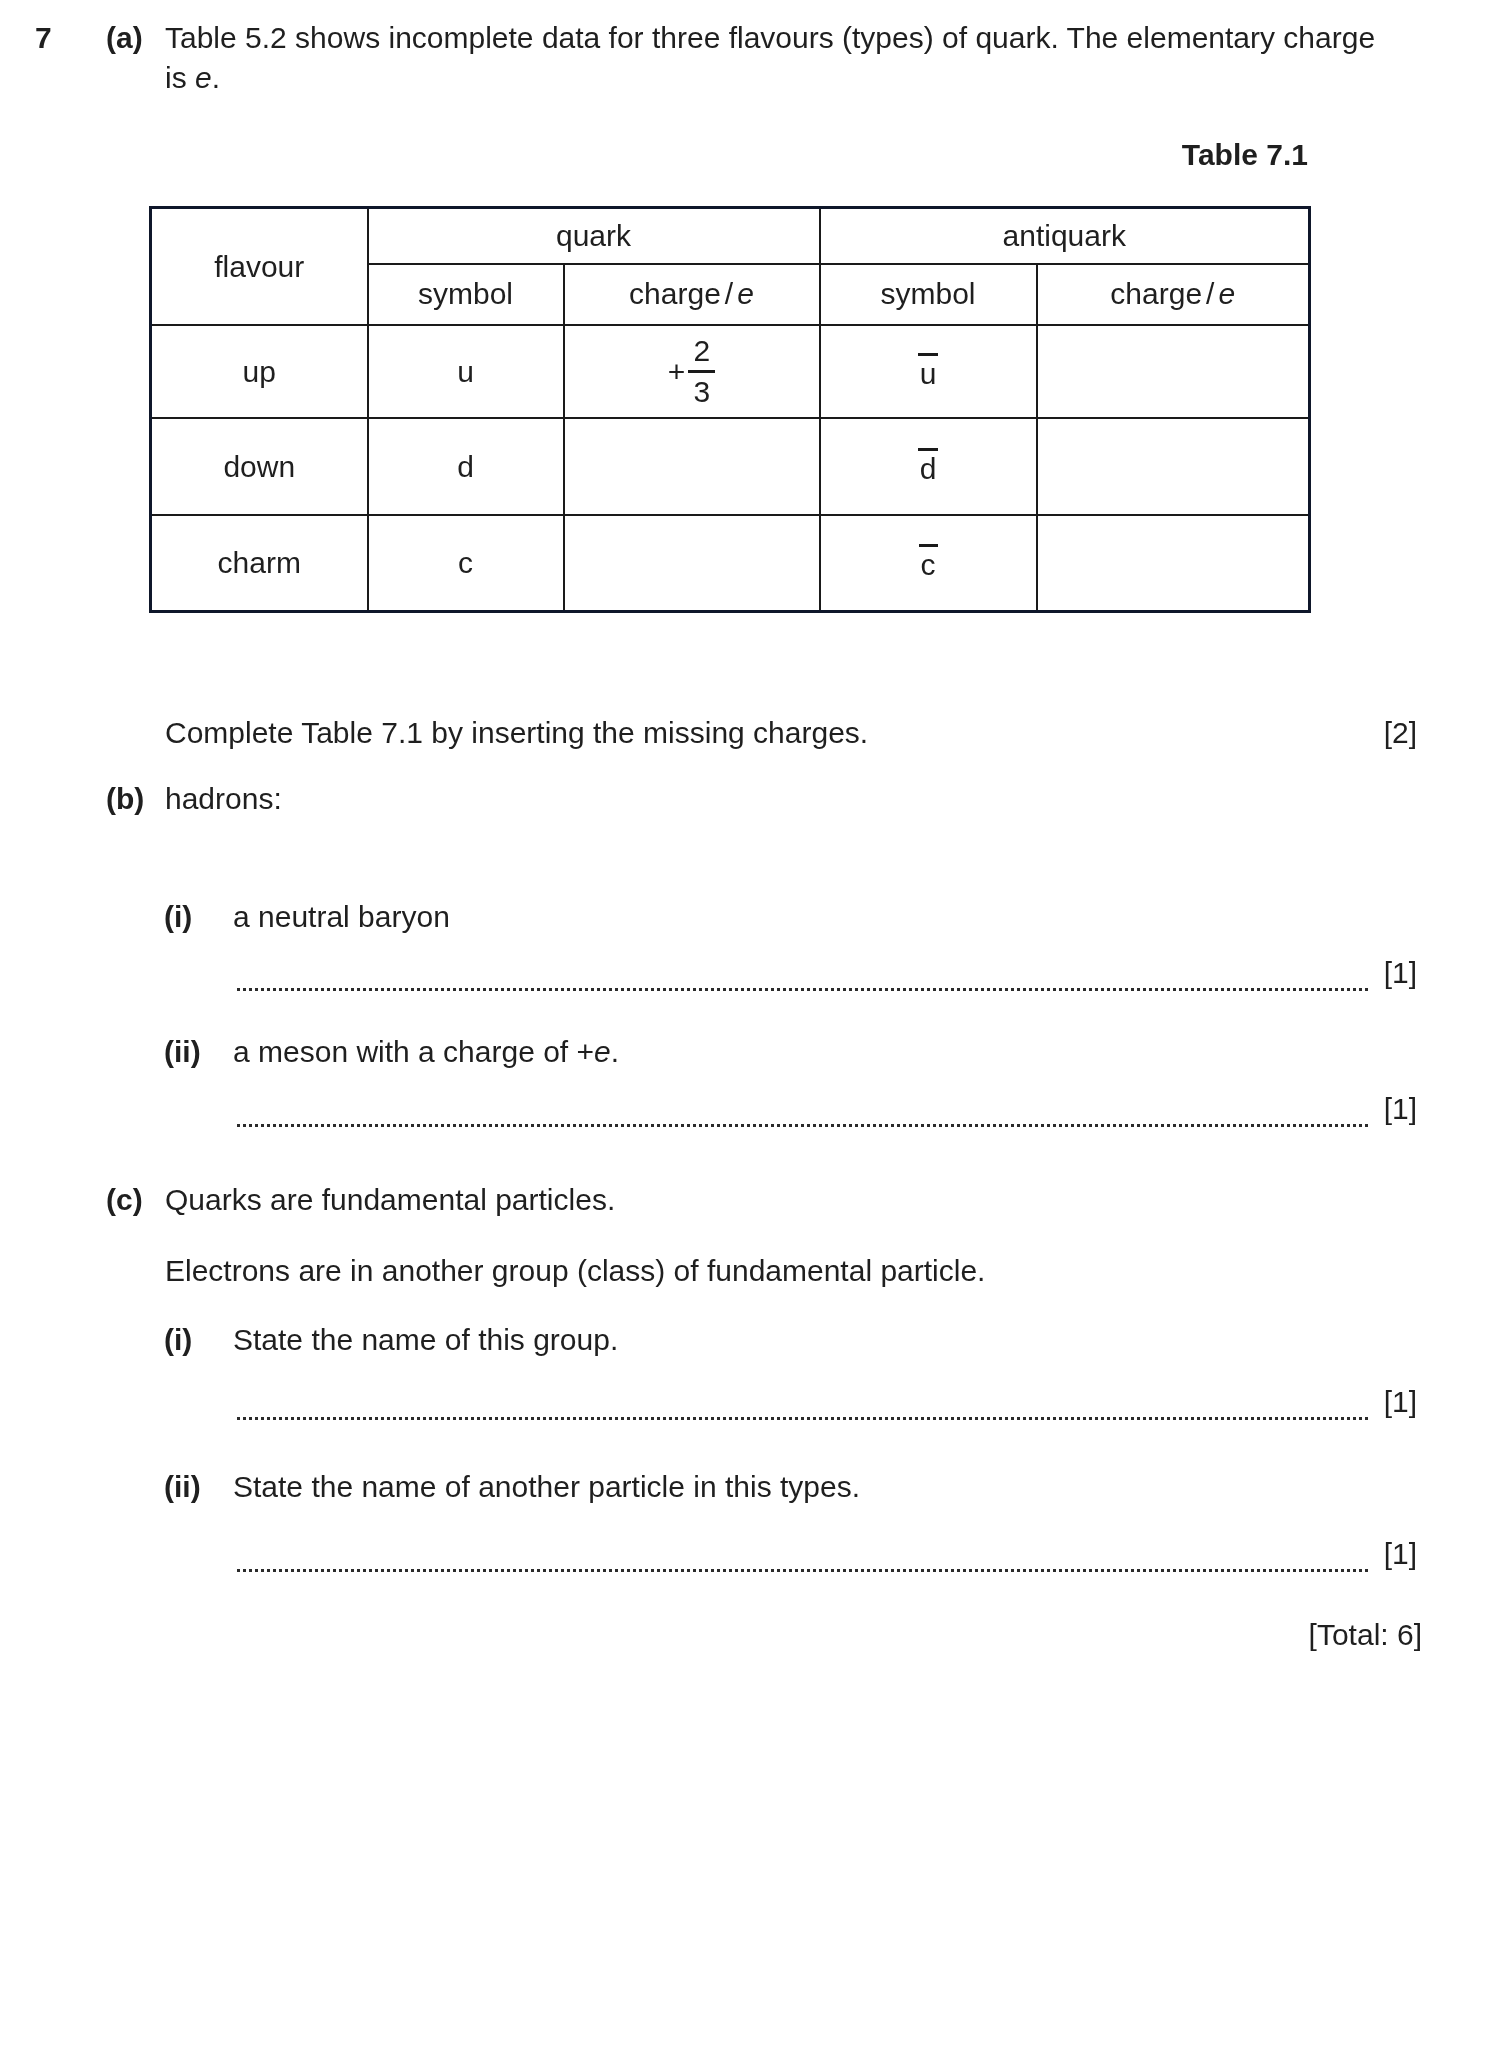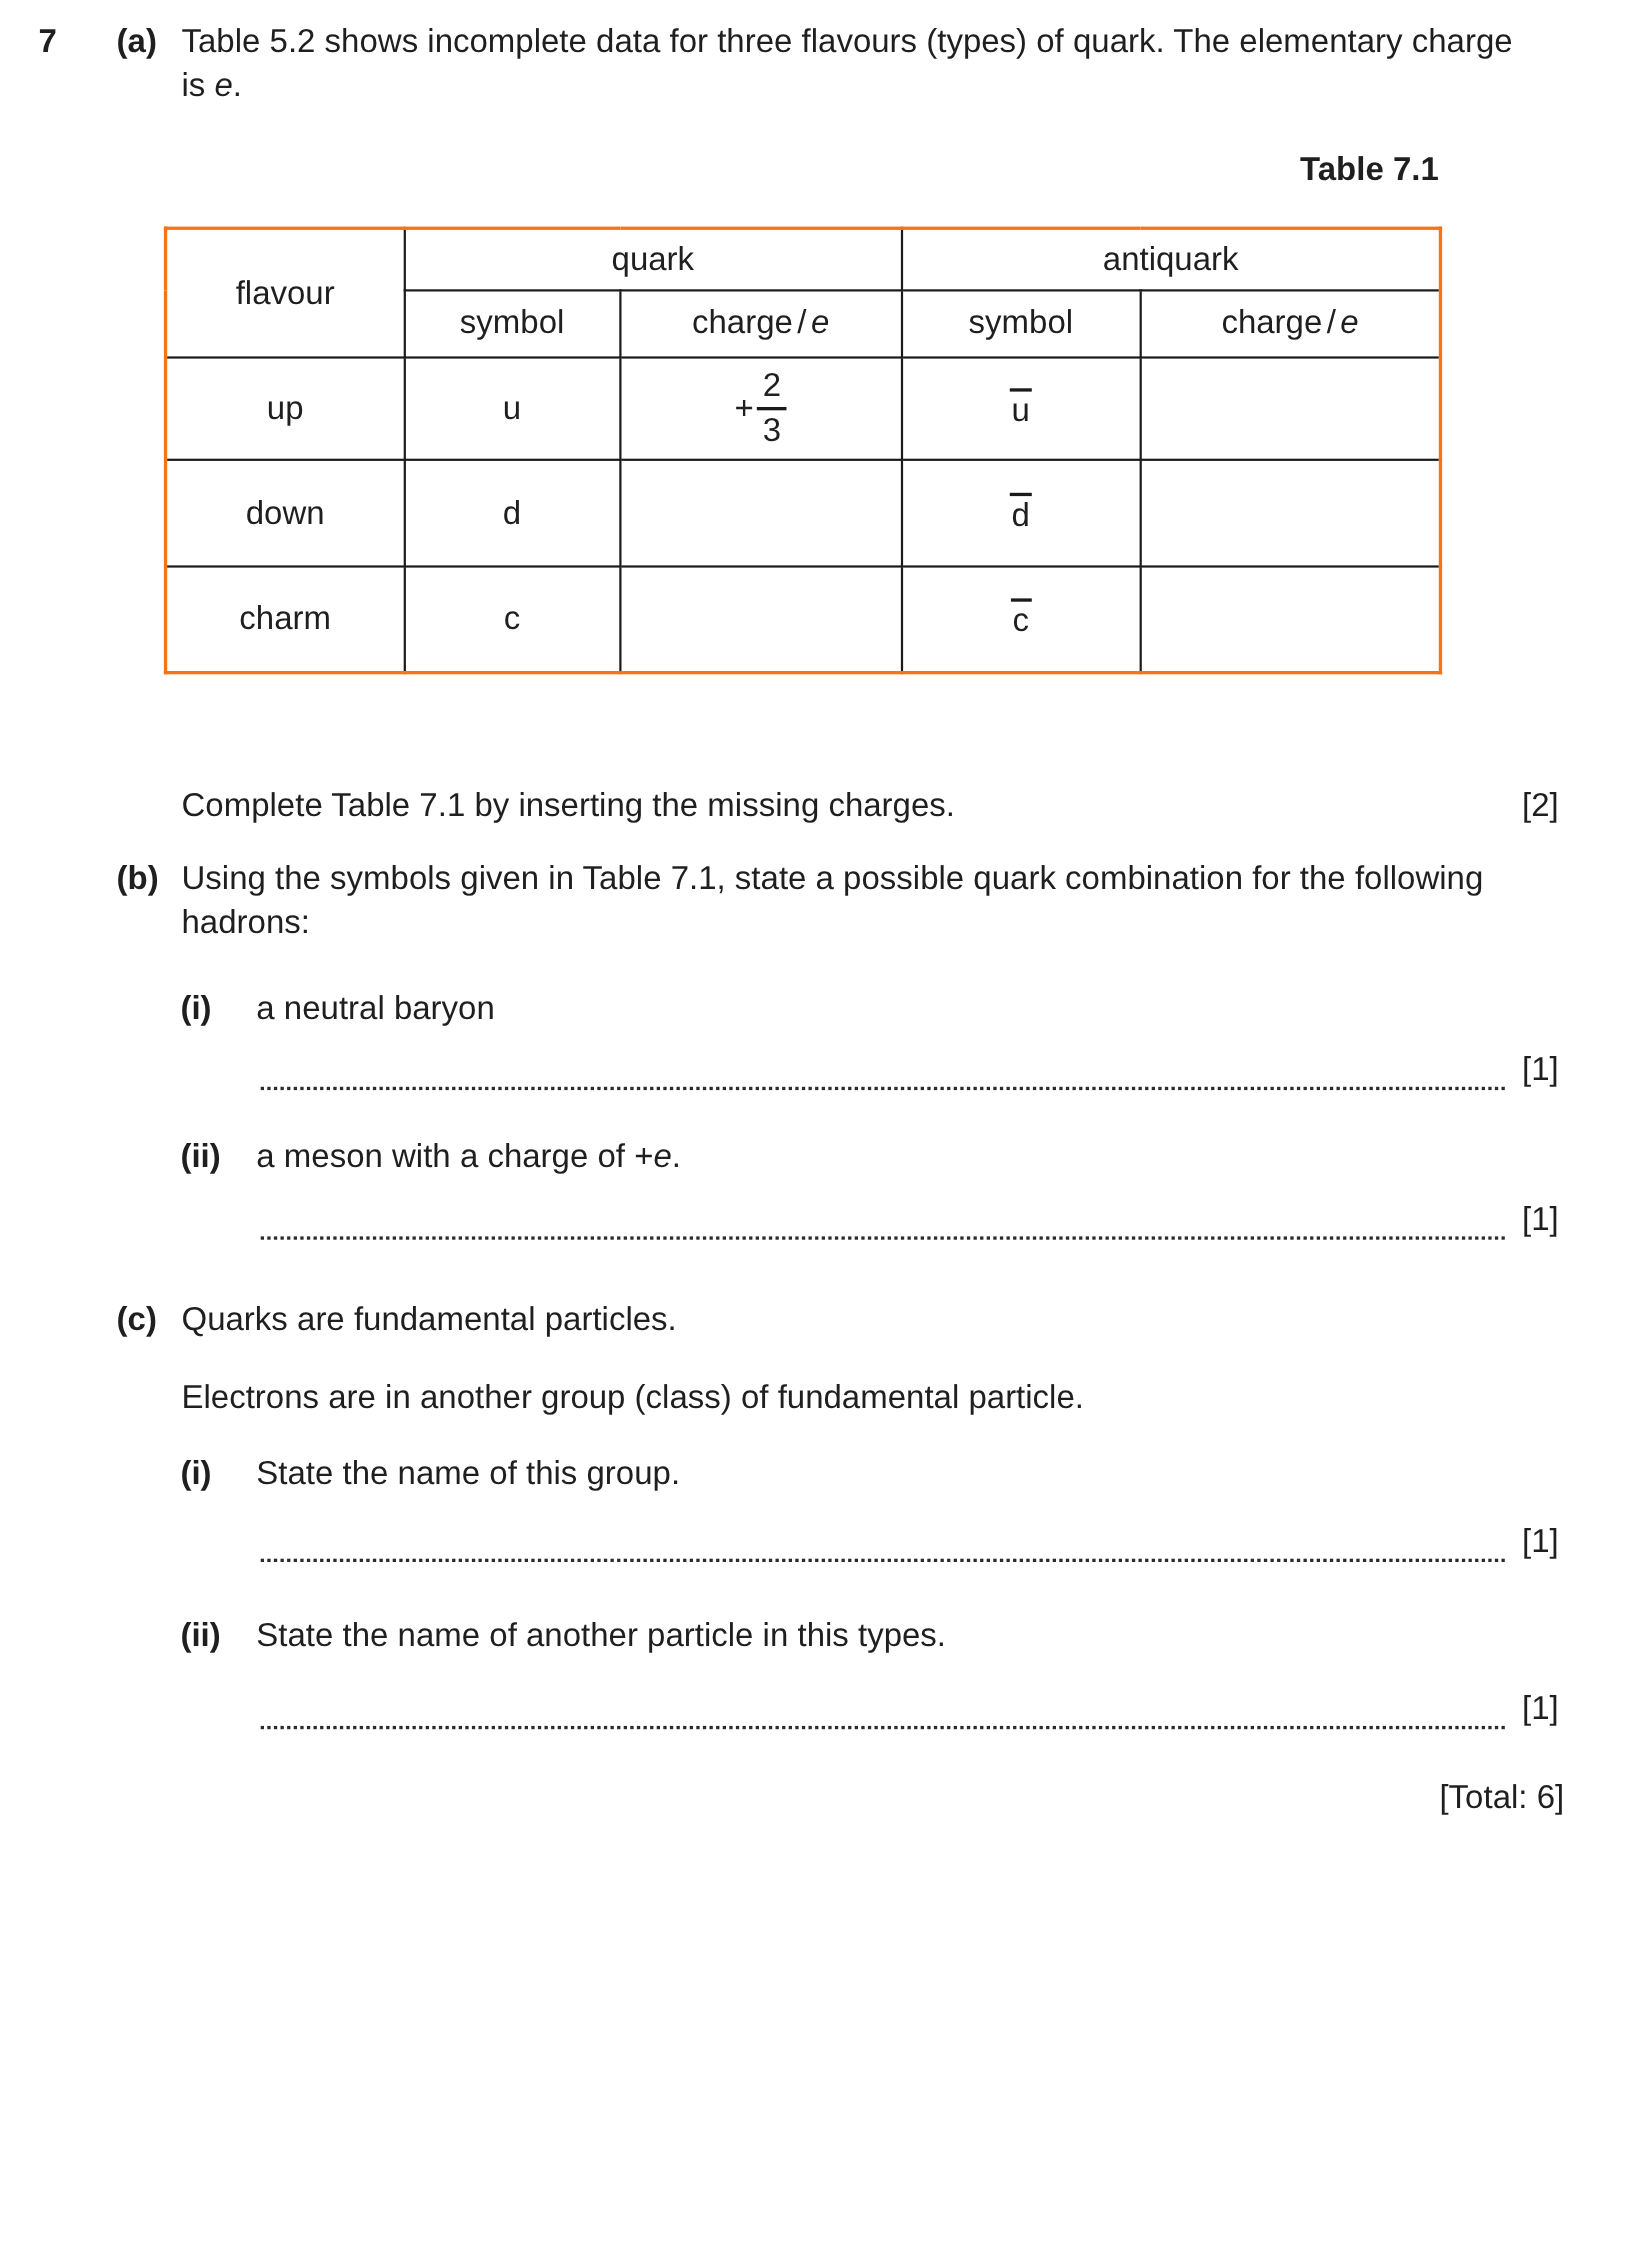--- a/index.html
+++ b/index.html
@@ -26,21 +26,21 @@
     position:absolute;left:149px;top:206px;
     border-collapse:collapse;
     table-layout:fixed;
   }
   .qtable td{
     border:2px solid #1a1a1a;
     text-align:center;vertical-align:middle;
     padding:0;
     font-size:30px;color:#1f1f1f;
   }
-  .qtable{border:3px solid #f97316;padding-left:28px;}
+  .qtable{border:3px solid #0f172a;padding-left:28px;}
   .em{font-style:italic;}
   .charge-head .slash{padding:0 4px;}
   .fraction{display:inline-flex;align-items:center;}
   .frac-sign{margin-right:3px;}
   .frac-stack{display:inline-flex;flex-direction:column;align-items:center;}
   .frac-bar{display:block;width:27px;height:3px;background:#1a1a1a;margin:2px 0;}
   .ovl{display:inline-block;border-top:3px solid #1a1a1a;padding:3px 2px 0 2px;line-height:1;}
   .instr-row{position:absolute;left:165px;width:1252px;display:flex;justify-content:space-between;line-height:40px;}
   .answer-row{position:absolute;left:237px;width:1180px;height:36px;display:flex;align-items:flex-end;}
   .answer-row .dots{flex:1;height:28px;border-bottom:3px dotted #2b2b2b;margin-right:16px;}
@@ -117,21 +117,20 @@
     </table>
 
   <div class="instr-row" style="top:713px;">
     <span>Complete Table 7.1 by inserting the missing charges.</span>
     <span>[2]</span>
   </div>
 
   <div class="part-row-b" style="top:779px;">
     <span class="part-label-col lh40">(b)</span>
     <div class="part-text">
-      <div>Using the symbols given in Table 7.1, state a possible quark combination for the following</div>
       <div>hadrons:</div>
     </div>
   </div>
 
   <div class="item-row" style="top:897px;">
     <span class="item-label-col">(i)</span>
     <span>a neutral baryon</span>
   </div>
   <div class="answer-row" style="top:955px;">
     <span class="dots"></span>

